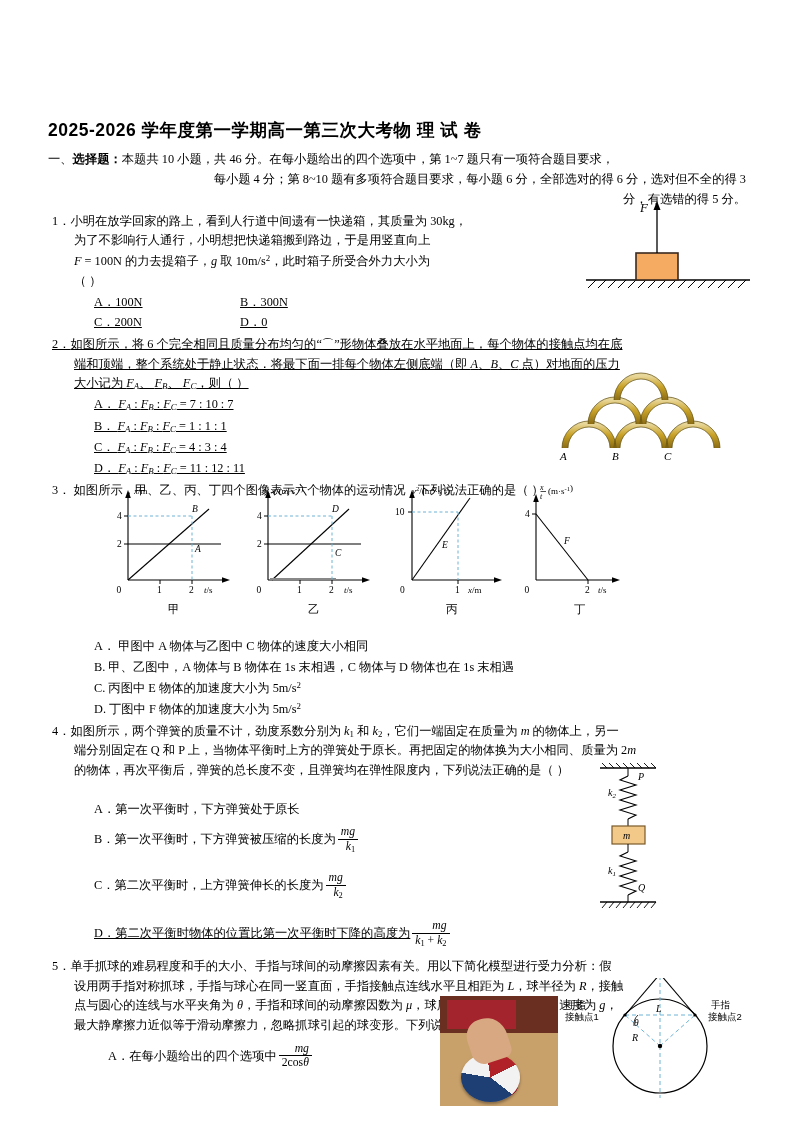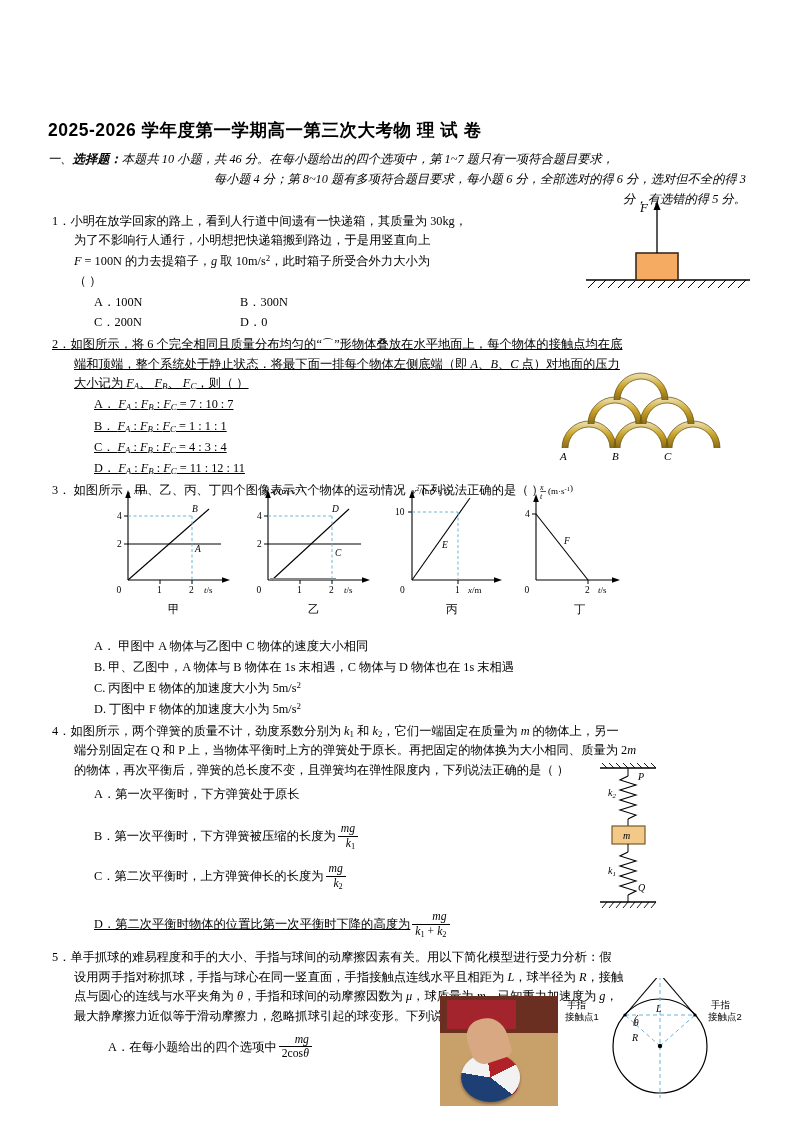--- a/index.html
+++ b/index.html
@@ -17,29 +17,29 @@
   .doc-title {
     text-align: left;
     font-weight: bold;
     font-size: 17.5px;
     letter-spacing: .5px;
     padding-top: 118px;
     margin-bottom: 8px;
     font-family: "Liberation Sans","DejaVu Sans",sans-serif;
   }
 
-  .sect-head { font-size: 12.3px; line-height: 1.62; margin-bottom: 2px; font-style: italic; }
+  .sect-head { font-size: 12.3px; line-height: 1.62; margin-bottom: 2px; }
   .sect-head .b { font-weight: bold; }
   .sect-head .ind { display:block; padding-left: 26px; text-indent: 0; text-align: right; }
 
   .q { font-size: 12.3px; line-height: 1.6; position: relative; }
   .q-body { padding-left: 26px; text-indent: -22px; }
   .q-cont { padding-left: 26px; }
   .opt { padding-left: 46px; line-height: 1.68; }
-  .opt2 { padding-left: 46px; line-height: 1.68; display:flex; }
+  .opt2 { padding-left: 46px; line-height: 1.68; display:flex;text-decoration:underline; }
   .opt2 > span:first-child { width: 146px; }
 
   i, .it { font-style: italic; font-family:"Liberation Serif",serif; }
   .sub { font-size: .72em; vertical-align: -.28em; }
   .sup { font-size: .72em; vertical-align: .5em; }
 
   .frac { display:inline-block; vertical-align:-.55em; text-align:right; font-size:.95em; margin:0 2px; }
   .frac .num { display:block; padding:0 3px; line-height:1.15; }
   .frac .den { display:block; border-top:1px solid #000; padding:0 3px; line-height:1.2; }
 
@@ -158,25 +158,25 @@
 
   <div class="q" style="margin-top:2px;">
     <div class="q-body">
       <span>4．</span>如图所示，两个弹簧的质量不计，劲度系数分别为 <i>k</i><span class="sub">1</span> 和 <i>k</i><span class="sub">2</span>，它们一端固定在质量为 <i>m</i> 的物体上，另一
     </div>
     <div class="q-cont">
       端分别固定在 Q 和 P 上，当物体平衡时上方的弹簧处于原长。再把固定的物体换为大小相同、质量为 2<i>m</i>
     </div>
     <div class="q-cont">的物体，再次平衡后，弹簧的总长度不变，且弹簧均在弹性限度内，下列说法正确的是（    ）</div>
 
-    <div class="opt" style="margin-top:3px;">A．第一次平衡时，下方弹簧处于原长</div>
-    <div class="opt" style="margin-top:18px;">
+    <div class="opt" style="margin-top:18px;">A．第一次平衡时，下方弹簧处于原长</div>
+    <div class="opt" style="margin-top:6px;">
       <span>B．第一次平衡时，下方弹簧被压缩的长度为</span><span class="frac"><span class="num"><i>mg</i></span><span class="den"><i>k</i><span class="sub">1</span></span></span>
     </div>
-    <div class="opt" style="margin-top:10px;">
+    <div class="opt" style="margin-top:16px;">
       <span>C．第二次平衡时，上方弹簧伸长的长度为</span><span class="frac"><span class="num"><i>mg</i></span><span class="den"><i>k</i><span class="sub">2</span></span></span>
     </div>
     <div class="opt" style="margin-top:18px;text-decoration:underline;">
       <span>D．第二次平衡时物体的位置比第一次平衡时下降的高度为</span><span class="frac"><span class="num"><i>mg</i></span><span class="den"><i>k</i><span class="sub">1</span> + <i>k</i><span class="sub">2</span></span></span>
     </div>
   </div>
 
   <div class="q" style="margin-top:8px;">
     <div class="q-body">
       <span>5．</span><span>单手抓球的难易程度和手的大小、手指与球间的动摩擦因素有关。用以下简化模型进行受力分析：假</span>

